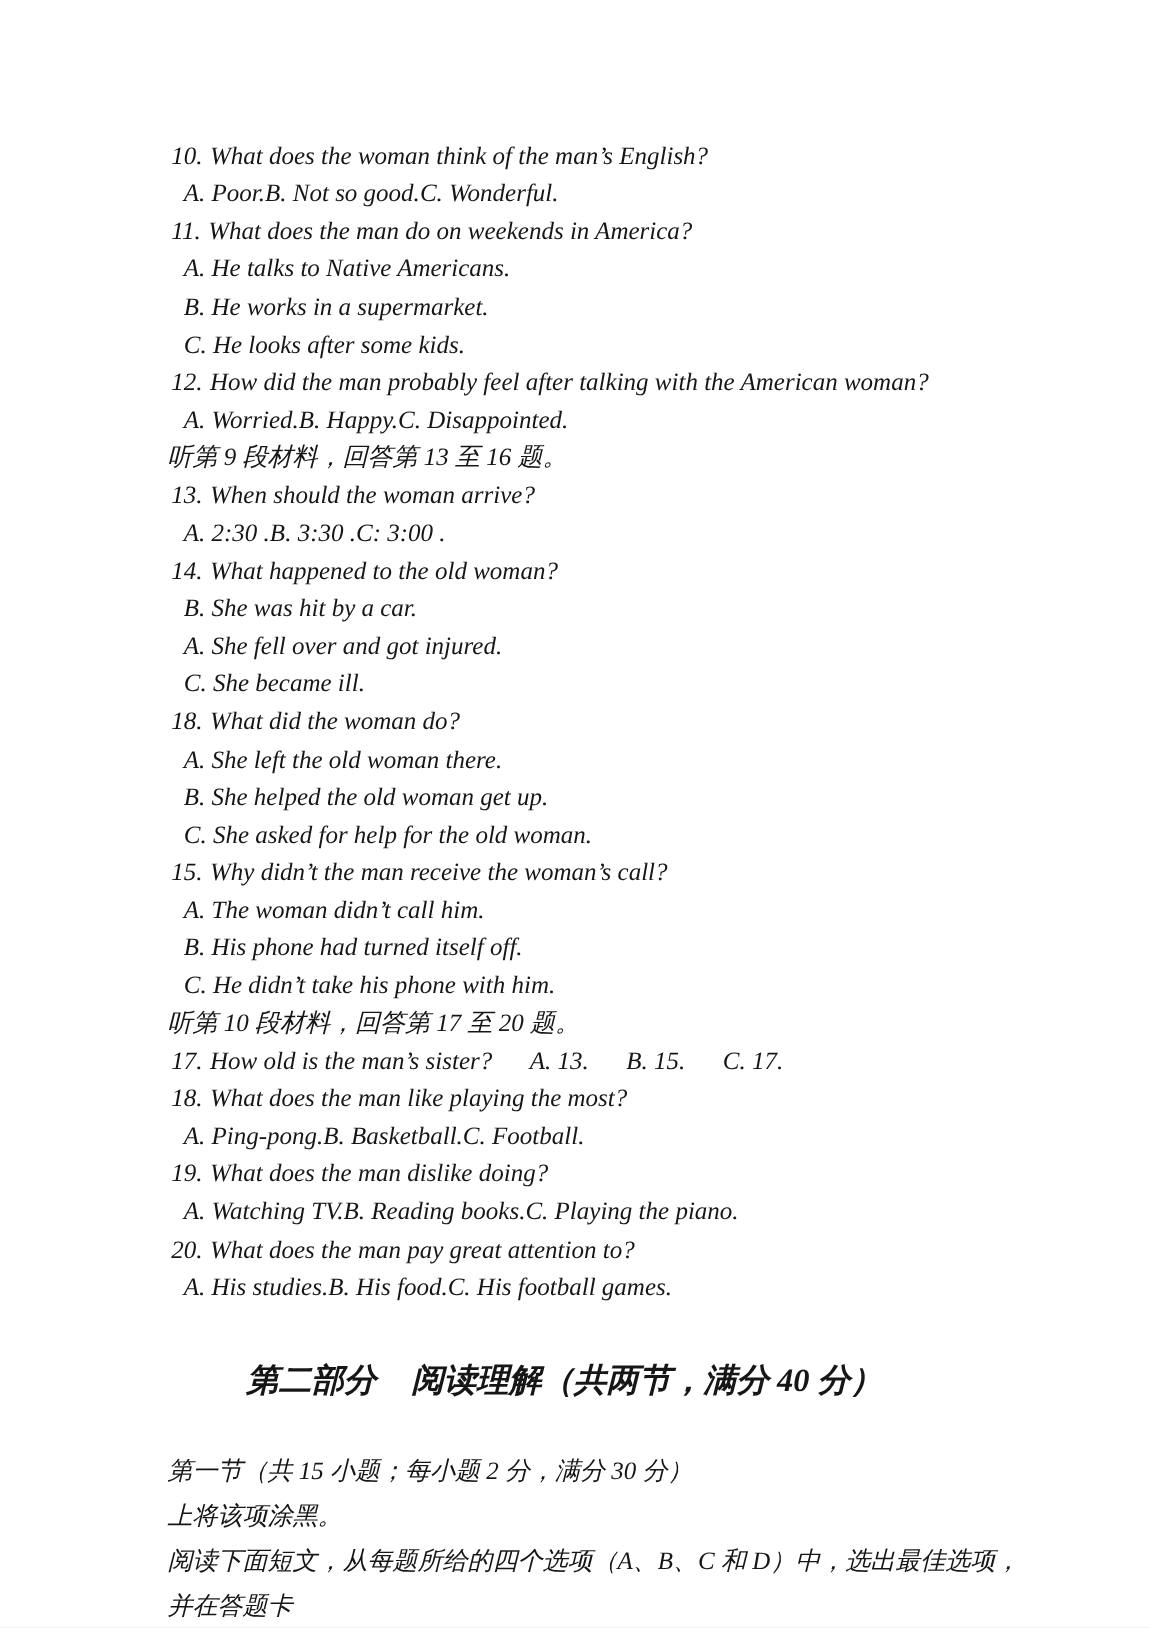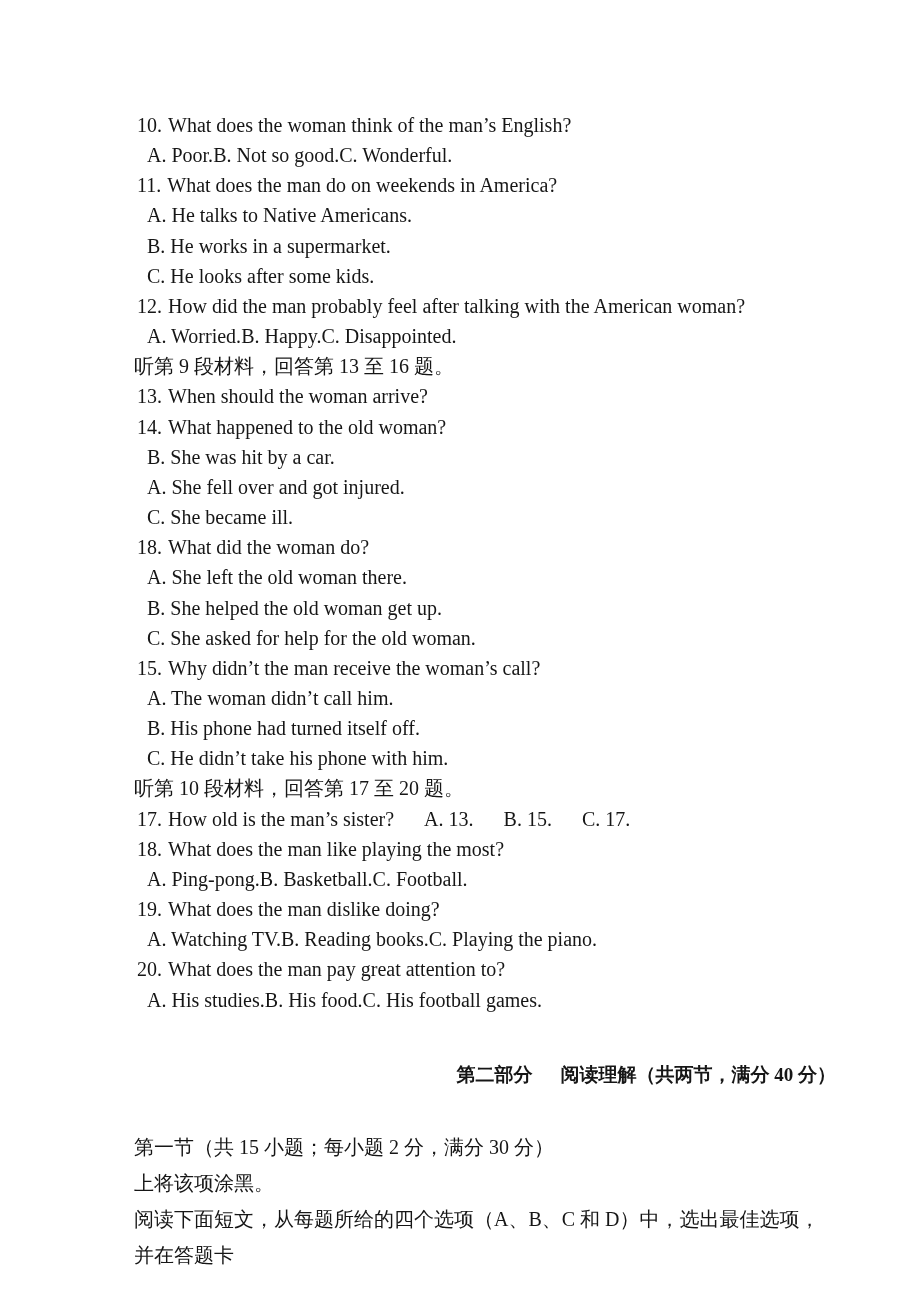--- a/index.html
+++ b/index.html
@@ -9,34 +9,35 @@
     width: 920px;
     height: 1302px;
     margin: 0 auto;
     background: #ffffff;
     overflow: hidden;
     box-sizing: border-box;
     padding: 110px 84px 0 137px;
     font-family: "Liberation Serif", "DejaVu Serif", serif;
     font-size: 20px;
     color: #161616;
+    font-style: italic;
   }
   .line { line-height: 30.15px; white-space: pre-wrap; }
   .q-num { margin-right: 6px; }
   .opt-row { padding-left: 10px; }
   .opt-stacked { padding-left: 10px; }
   .opt-row .opt + .opt { }
   .opt-inlineq { margin-left: 30px; }
   .cn-note { margin-left: -3px; }
   .section-heading {
     margin-top: 6px;
     line-height: 36px;
-    text-align: right;
+    text-align: left;
     font-weight: bold;
-    font-size: 19px;
+    font-size: 26px;
     padding-left: 34px;
     white-space: pre-wrap;
   }
   .section-heading .part-title { margin-left: 28px; }
   .section-sub, .instruction { line-height: 36px; margin-left: -3px; white-space: pre-wrap; }
 </style>
 </head>
 <body>
 
 <div class="page">
@@ -44,20 +45,21 @@
       <div class="line q-line"><span class="q-num">10.</span><span class="q-text">What does the woman think of the man’s English?</span></div>
       <div class="line opt-row"><span class="opt">A. Poor.</span><span class="opt">B. Not so good.</span><span class="opt">C. Wonderful.</span></div>
       <div class="line q-line"><span class="q-num">11.</span><span class="q-text">What does the man do on weekends in America?</span></div>
       <div class="line opt-stacked">A. He talks to Native Americans.</div>
       <div class="line opt-stacked">B. He works in a supermarket.</div>
       <div class="line opt-stacked">C. He looks after some kids.</div>
       <div class="line q-line"><span class="q-num">12.</span><span class="q-text">How did the man probably feel after talking with the American woman?</span></div>
       <div class="line opt-row"><span class="opt">A. Worried.</span><span class="opt">B. Happy.</span><span class="opt">C. Disappointed.</span></div>
       <div class="line cn-note">听第 9 段材料，回答第 13 至 16 题。</div>
       <div class="line q-line"><span class="q-num">13.</span><span class="q-text">When should the woman arrive?</span></div>
+      <div class="line opt-row"><span class="opt">A. 2:30 .</span><span class="opt">B. 3:30 .</span><span class="opt">C: 3:00 .</span></div>
       <div class="line q-line"><span class="q-num">14.</span><span class="q-text">What happened to the old woman?</span></div>
       <div class="line opt-stacked">B. She was hit by a car.</div>
       <div class="line opt-stacked">A. She fell over and got injured.</div>
       <div class="line opt-stacked">C. She became ill.</div>
       <div class="line q-line"><span class="q-num">18.</span><span class="q-text">What did the woman do?</span></div>
       <div class="line opt-stacked">A. She left the old woman there.</div>
       <div class="line opt-stacked">B. She helped the old woman get up.</div>
       <div class="line opt-stacked">C. She asked for help for the old woman.</div>
       <div class="line q-line"><span class="q-num">15.</span><span class="q-text">Why didn’t the man receive the woman’s call?</span></div>
       <div class="line opt-stacked">A. The woman didn’t call him.</div>

